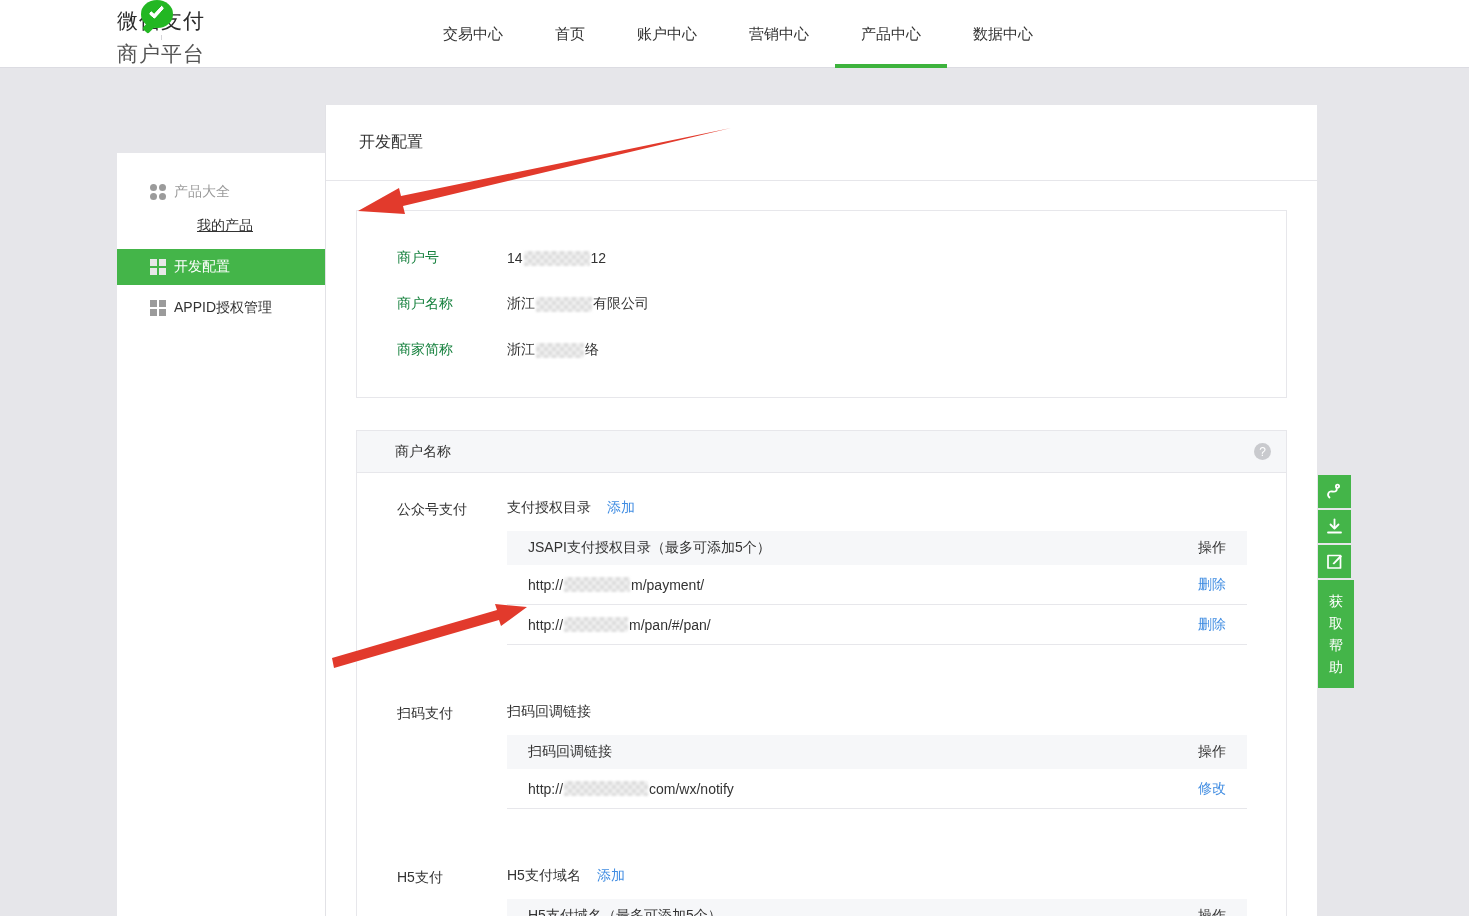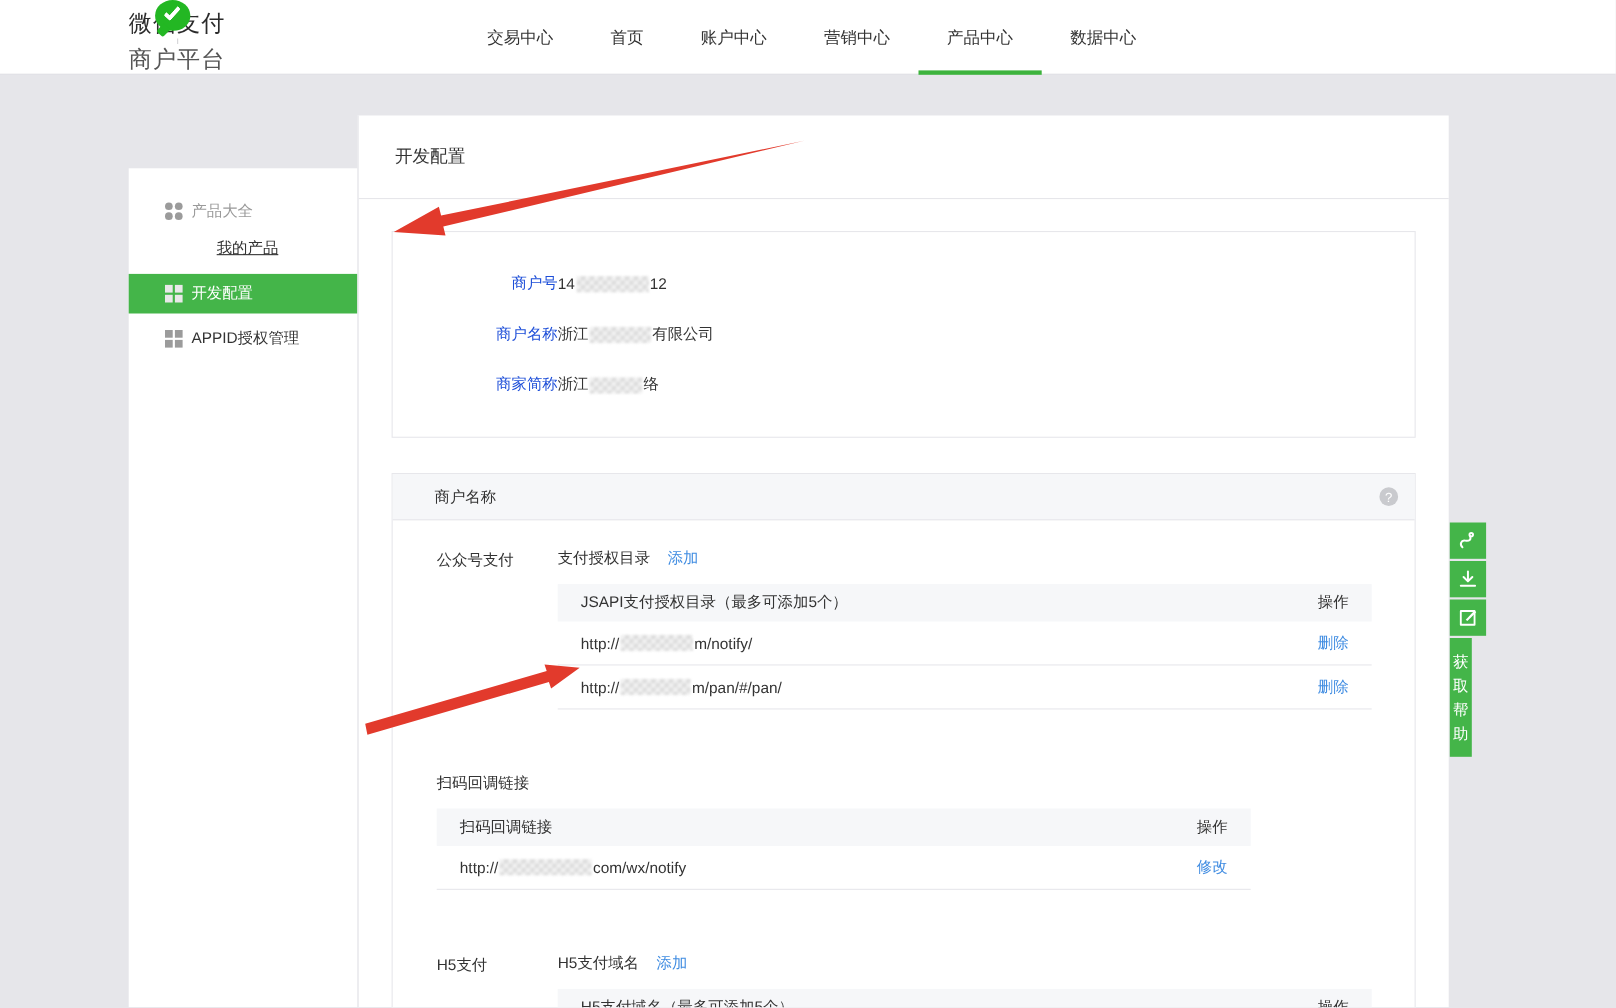--- a/index.html
+++ b/index.html
@@ -38,21 +38,21 @@
   .page-title { font-size:16px; color:#333; }
 
   .section { margin:29px 30px 0 30px; border:1px solid #e7e7eb; background:#fff; }
   .section + .section { margin-top:32px; }
   .section-header { position:relative; height:42px; background:#f6f7f9; border-bottom:1px solid #e7e7eb; display:flex; align-items:center; padding:0 16px 0 38px; font-size:14px; color:#333; }
   .help-circle { position:absolute; right:15px; top:12px; width:17px; height:17px; border-radius:50%; background:#c9cace; color:#fff; font-size:12px; display:flex; align-items:center; justify-content:center; cursor:pointer; }
 
   
   .mi-body { padding:24px 30px 24px 40px; }
   .mi-row { display:flex; align-items:center; height:46px; font-size:14px; }
-  .mi-label { width:110px; color:#1d4ed8;text-align:right; }
+  .mi-label { width:110px; color:#15803d; }
   .mi-value { color:#333; display:flex; align-items:center; }
 
   
   .pc-body { padding:26px 0 26px 40px; }
   .pc-group { display:flex; margin-bottom:58px; }
   .pc-group:last-child { margin-bottom:0; }
   .pc-group-label { width:110px; font-size:14px; color:#333; padding-top:2px; }
   .pc-group-main { width:740px; }
   .pc-subrow { display:flex; align-items:center; margin-bottom:14px; font-size:14px; }
   .add-link { color:#418de2; margin-left:16px; cursor:pointer; }
@@ -67,21 +67,21 @@
     background-image:
       linear-gradient(45deg,#d6d6d6 25%,transparent 25%,transparent 75%,#d6d6d6 75%),
       linear-gradient(45deg,#d6d6d6 25%,#efefef 25%,#efefef 75%,#d6d6d6 75%);
     background-size:8px 8px; background-position:0 0,4px 4px;
     filter:blur(1px); opacity:.85; }
 
   
   .float-toolbar { position:absolute; left:1318px; top:475px; width:33px; z-index:20; }
   .fab { width:33px; height:33px; background:#44b549; margin-bottom:2px; display:flex; align-items:center; justify-content:center; cursor:pointer; }
   .fab svg { display:block; }
-  .fab-help { width:20px; background:#44b549; color:#fff; font-size:14px; padding:10px 0; text-align:center; line-height:22px; cursor:pointer; }
+  .fab-help { width:36px; background:#44b549; color:#fff; font-size:14px; padding:10px 0; text-align:center; line-height:22px; cursor:pointer; }
   .fab-help .vtext { display:inline-block; width:14px; word-break:break-all; white-space:normal; }
 
   
   .anno { position:absolute; left:0; top:0; width:1469px; height:916px; z-index:40; pointer-events:none; }
 </style>
 </head>
 <body>
 
 <div class="page">
 
@@ -202,37 +202,38 @@
             </div>
             <div class="pc-table">
               <div class="pc-thead">
                 <span>JSAPI支付授权目录（最多可添加5个）</span>
                 <span>操作</span>
               </div>
               <div class="pc-tr">
                 <span class="pc-url">
                   <span>http://</span>
                     <span class="mosaic" style="width:66px"></span>
-                    <span>m/notify/</span>
+                    <span>m/payment/</span>
                 </span>
                 <span class="row-action">删除</span>
               </div>
               <div class="pc-tr">
                 <span class="pc-url">
                   <span>http://</span>
                     <span class="mosaic" style="width:64px"></span>
                     <span>m/pan/#/pan/</span>
                 </span>
                 <span class="row-action">删除</span>
               </div>
             </div>
           </div>
         </div>
 
         <div class="pc-group">
+          <div class="pc-group-label">扫码支付</div>
           <div class="pc-group-main">
             <div class="pc-subrow">
               <span>扫码回调链接</span>
             </div>
             <div class="pc-table">
               <div class="pc-thead">
                 <span>扫码回调链接</span>
                 <span>操作</span>
               </div>
               <div class="pc-tr">

